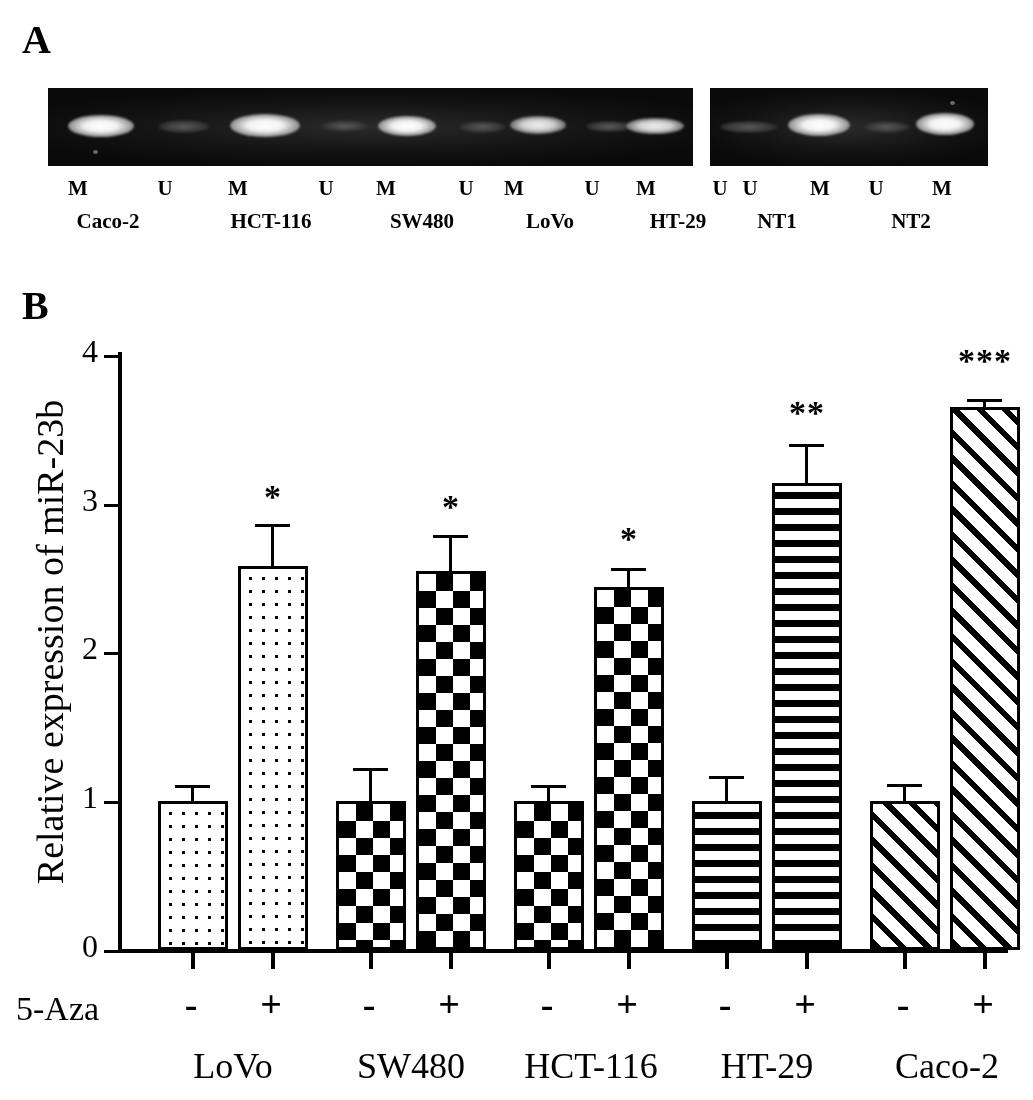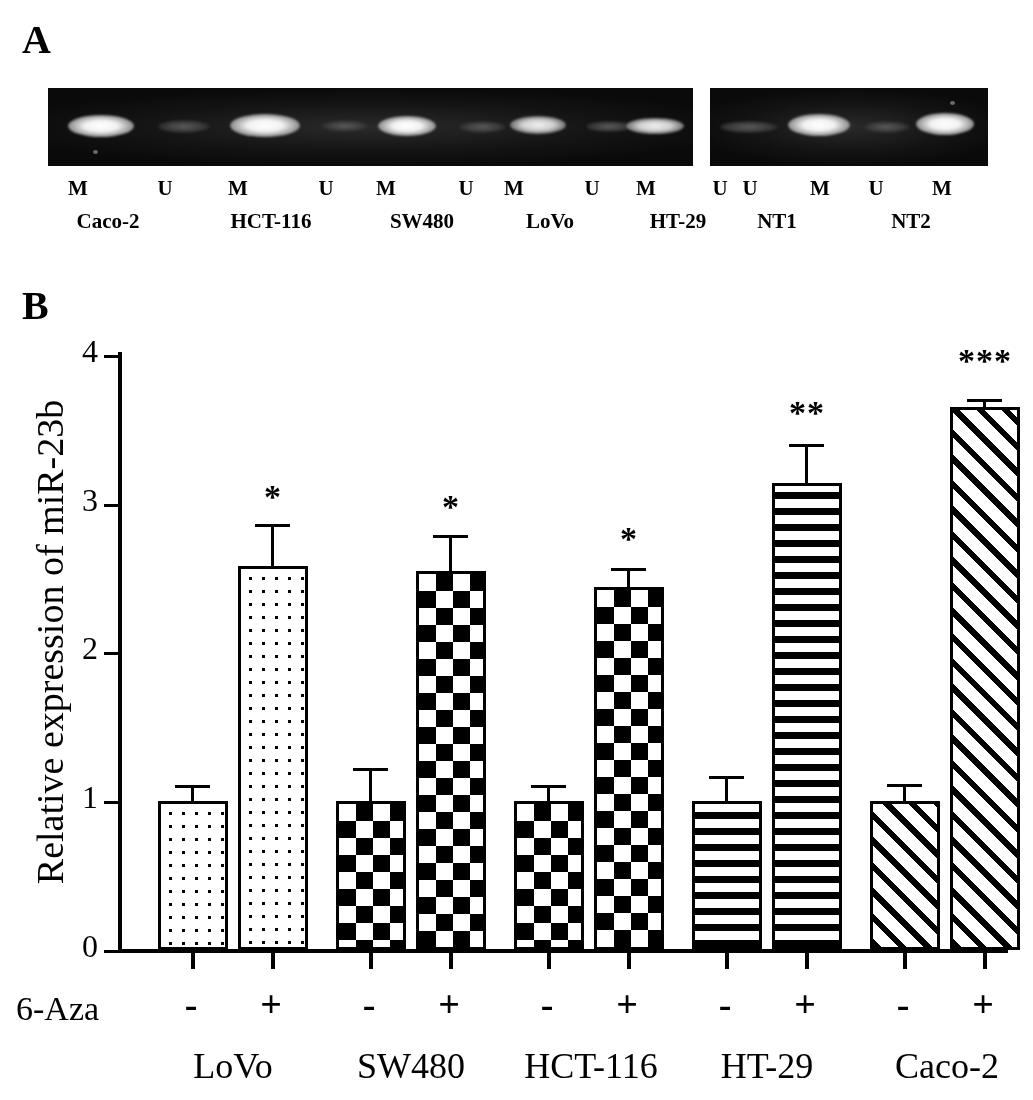--- a/index.html
+++ b/index.html
@@ -349,21 +349,21 @@
   <div class="x-tick" style="left:271px;"></div>
   <div class="x-tick" style="left:369px;"></div>
   <div class="x-tick" style="left:449px;"></div>
   <div class="x-tick" style="left:547px;"></div>
   <div class="x-tick" style="left:627px;"></div>
   <div class="x-tick" style="left:725px;"></div>
   <div class="x-tick" style="left:805px;"></div>
   <div class="x-tick" style="left:903px;"></div>
   <div class="x-tick" style="left:983px;"></div>
 
-  <div id="aza-label">6-Aza</div>
+  <div id="aza-label">5-Aza</div>
 
   <div class="aza-sign" style="left:166px; width:50px;">-</div>
   <div class="aza-sign" style="left:246px; width:50px;">+</div>
   <div class="aza-sign" style="left:344px; width:50px;">-</div>
   <div class="aza-sign" style="left:424px; width:50px;">+</div>
   <div class="aza-sign" style="left:522px; width:50px;">-</div>
   <div class="aza-sign" style="left:602px; width:50px;">+</div>
   <div class="aza-sign" style="left:700px; width:50px;">-</div>
   <div class="aza-sign" style="left:780px; width:50px;">+</div>
   <div class="aza-sign" style="left:878px; width:50px;">-</div>

